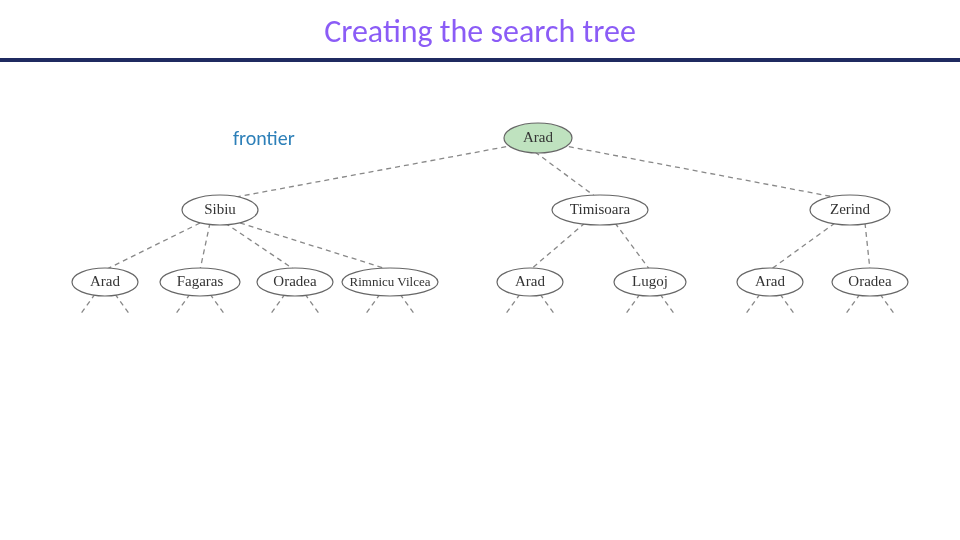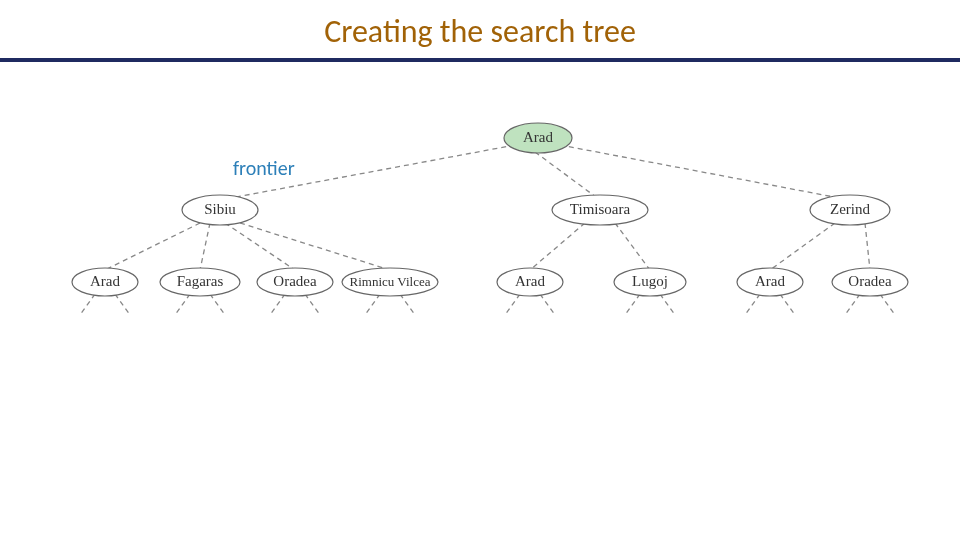--- a/index.html
+++ b/index.html
@@ -16,38 +16,37 @@
     width: 960px;
     height: 540px;
   }
   .title {
     position: absolute;
     top: 12px;
     left: 0;
     width: 100%;
     text-align: center;
     font-size: 32px;
-    color: #a16207;
+    color: #8b5cf6;
     font-weight: 400;
   }
   .title-rule {
     position: absolute;
     top: 58px;
     left: 0;
     width: 100%;
     height: 4px;
     background: #1f2a60;
   }
   .frontier-label {
     position: absolute;
     top: 126px;
     left: 233px;
     font-size: 20px;
     color: #2c7fb8;
-    margin-top: 30px;
   }
   .tree-svg {
     position: absolute;
     top: 110px;
     left: 60px;
     width: 860px;
     height: 260px;
   }
   .node-ellipse {
     fill: #ffffff;

